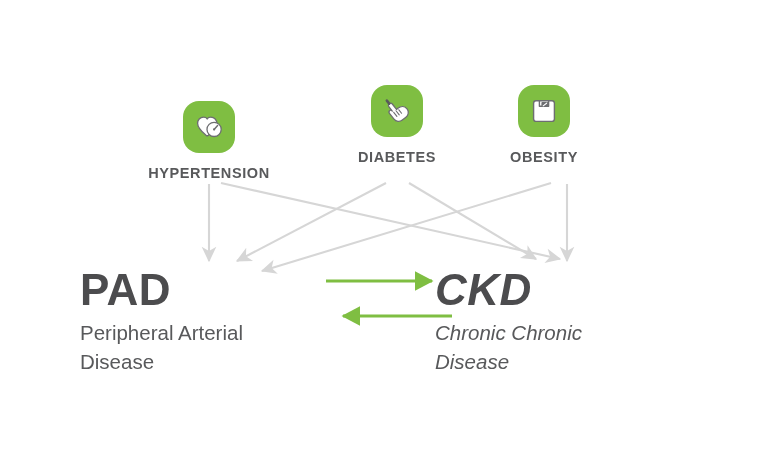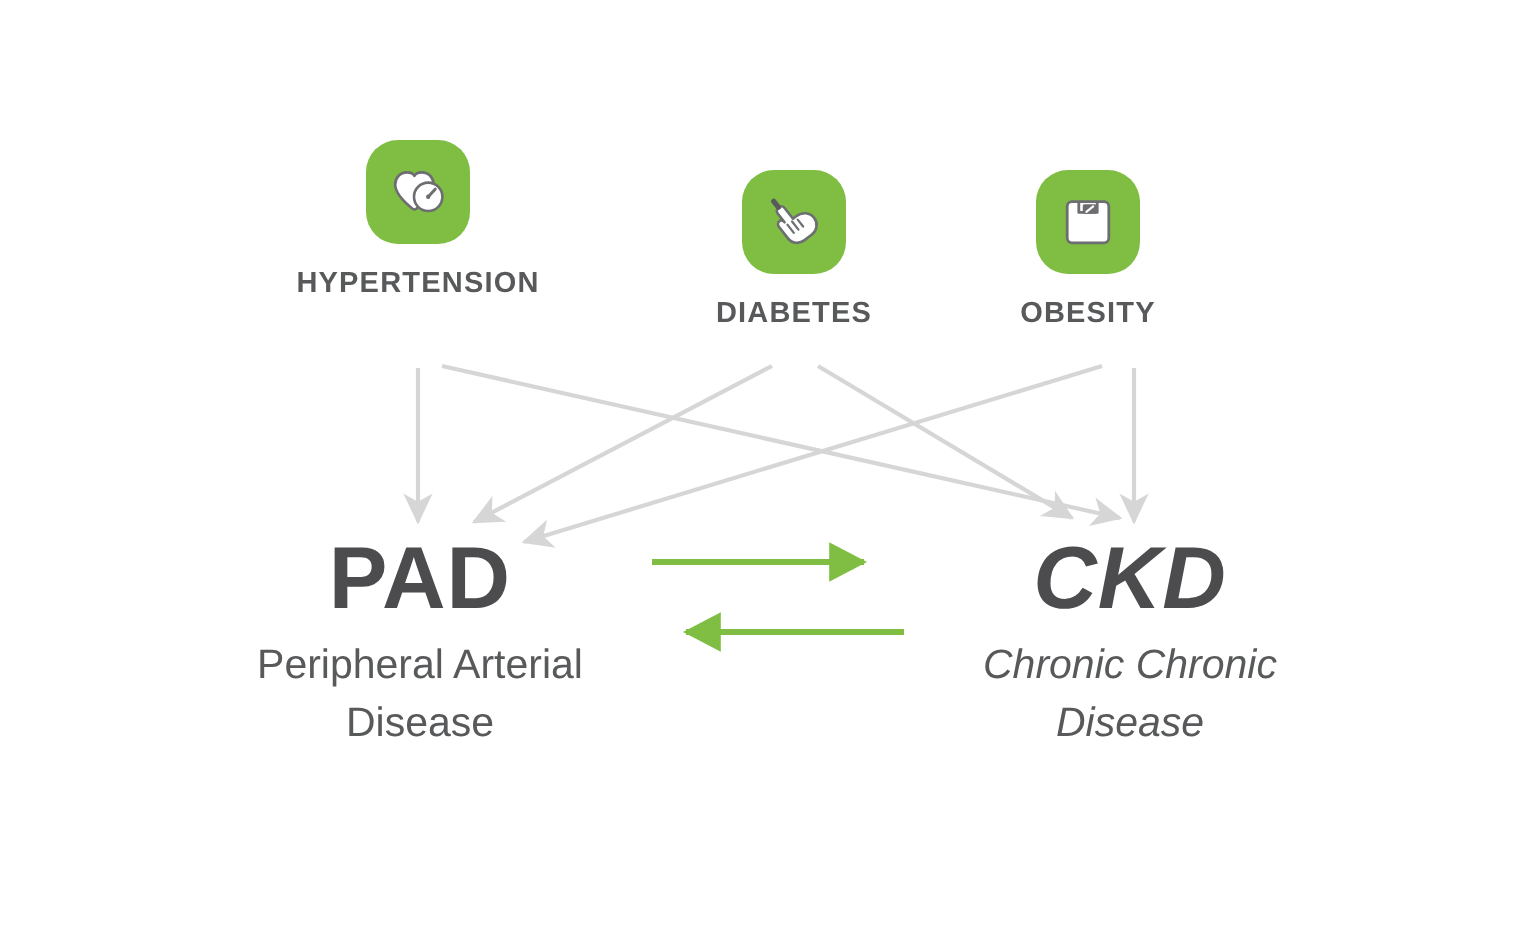--- a/index.html
+++ b/index.html
@@ -50,21 +50,21 @@
     font-weight: bold;
     letter-spacing: 0.6px;
     color: #58595b;
     white-space: nowrap;
   }
 
   
   .disease-node {
     position: absolute;
     width: 260px;
-    text-align: center;
+    text-align: left;
   }
   .disease-abbr {
     font-size: 44px;
     font-weight: bold;
     color: #4c4c4e;
     letter-spacing: 0.5px;
     line-height: 1;
   }
   .disease-full {
     margin-top: 6px;
@@ -105,21 +105,21 @@
 
       <path d="M567,184 L567,261"></path>
     </g>
 
     <g stroke="#7fbe42" stroke-width="3" fill="none">
       <path d="M326,281 L432,281" marker-end="url(#greenHeadR)"></path>
       <path d="M452,316 L343,316" marker-end="url(#greenHeadL)"></path>
     </g>
   </svg>
 
-  <div class="risk-node" style="left:129px; top:70px;">
+  <div class="risk-node" style="left:129px; top:101px;">
     <div class="risk-tile" style="background:#7fbe42;">
       <svg width="34" height="34" viewBox="0 0 34 34">
         <path d="M11.6,7.2 C7.9,7.2 5.6,10 5.6,13.2 C5.6,18.6 12,23.4 14.3,25.4
                  C14.8,25.8 15.6,25.8 16.1,25.4 C18.4,23.4 24.8,18.6 24.8,13.2
                  C24.8,10 22.5,7.2 18.8,7.2 C16.8,7.2 15.6,8.2 15.2,9
                  C14.8,8.2 13.6,7.2 11.6,7.2 Z" fill="#ffffff" stroke="#6d6e71" stroke-width="1.3" stroke-linejoin="round"></path>
         <circle cx="22.1" cy="19.4" r="7.1" fill="#ffffff" stroke="#6d6e71" stroke-width="1.3"></circle>
         <path d="M22.1,19.4 L25.6,15.6" stroke="#6d6e71" stroke-width="1.5" stroke-linecap="round"></path>
         <circle cx="22.1" cy="19.4" r="1.1" fill="#6d6e71"></circle>
       </svg>

